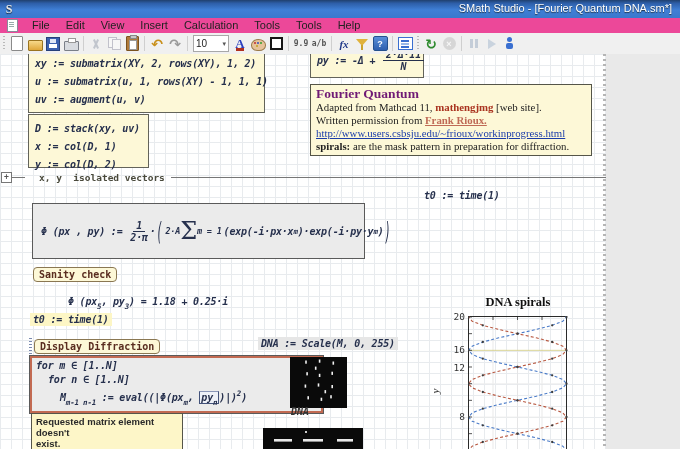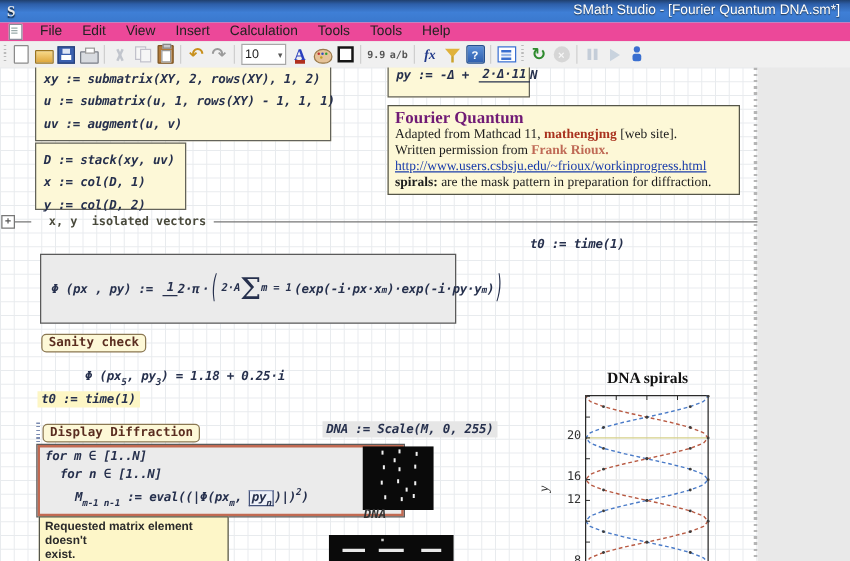--- a/index.html
+++ b/index.html
@@ -81,21 +81,21 @@
   .page-edge{position:absolute;left:603px;top:0;width:3px;height:395px;
     background:repeating-linear-gradient(#b5b5b5 0 2px,transparent 2px 5px);}
   .outside{position:absolute;left:606px;top:0;width:74px;height:395px;background:#e9e9e9;}
 
   .m,.mline{font:700 10px "DejaVu Sans Mono",monospace;font-style:italic;color:#26304d;letter-spacing:-.2px;white-space:pre;}
   .mline{height:18px;line-height:18px;}
   .mbox{position:absolute;background:#fdf8d7;border:1px solid #63635a;padding:5px 6px 3px 6px;box-sizing:border-box;}
   .graybox{position:absolute;background:#ebebeb;border:1px solid #5a5a5a;box-sizing:border-box;}
   .sub{font-size:7.5px;vertical-align:-4px;}
   .sup{font-size:7.5px;vertical-align:5px;}
-  .frac{display:inline-flex;flex-direction:row;align-items:center;vertical-align:middle;line-height:11px;margin:0 2px;}
+  .frac{display:inline-flex;flex-direction:column;align-items:center;vertical-align:middle;line-height:11px;margin:0 2px;}
   .frac .num{border-bottom:1px solid #26304d;padding:0 3px;}
   .sum{display:inline-flex;flex-direction:row;align-items:center;line-height:9px;margin:4px 2px;font-size:8.5px;}
   .sum .sigma{font:400 24px "DejaVu Serif",serif;font-style:normal;line-height:24px;color:#26304d;}
   .tall{display:inline-block;transform:scaleY(2.5);font-weight:400;margin:0 1px;}
   .taglabel{position:absolute;background:#fdf8d7;border:1px solid #8a7752;border-radius:4px;padding:1px 5px;
     font:700 10px "DejaVu Sans Mono",monospace;color:#5a2d20;white-space:pre;}
   .hl-yellow{background:#fdf6c5;padding:1px 3px;}
   .hl-gray{background:#e6e6e6;padding:1px 3px;}
   .sel-box{border:1px solid #43527a;border-top-color:#8a96b8;padding:0 1px;background:#eef1f8;}
 
@@ -104,36 +104,36 @@
     color:#555;line-height:8px;text-align:center;margin-left:1px;}
   .sec-dash{width:13px;height:1px;background:#777;}
   .sec-label{font:700 9.5px "DejaVu Sans Mono",monospace;color:#4a4a3c;margin:0 6px 0 14px;white-space:pre;}
   .sec-line{flex:1;height:1px;background:#777;}
 
   .fqbox{position:absolute;left:310px;top:30px;width:282px;height:72px;background:#fdf8d7;border:1px solid #555548;
     box-sizing:border-box;padding:1px 5px;font:10.8px "Liberation Serif",serif;color:#1d1d1d;}
   .fq-title{font:700 13.5px "Liberation Serif",serif;color:#701a75;line-height:15px;}
   .fq-line{line-height:13px;white-space:nowrap;}
   .fq-red{font-weight:700;color:#a9321e;}
-  .fq-salmon{font-weight:700;color:#bf6a56;}
+  .fq-salmon{font-weight:700;color:#bf6a56;text-decoration:underline;}
   .fq-link{color:#1a3caa;text-decoration:underline;}
   .fq-bold{font-weight:700;}
 
   .forblock{position:absolute;left:30px;top:302px;width:293px;height:57px;background:#ebebeb;
     border:2px solid #c26a52;outline:1px solid #5a5a5a;box-sizing:border-box;padding:1px 4px;}
   .forblock .mline{height:14px;line-height:14px;}
   .ind{padding-left:12px;} .ind2{padding-left:24px;height:22px;line-height:22px;}
 
   .errortip{position:absolute;left:31px;top:359px;width:152px;background:#fdf6c8;border:1px solid #55554a;
     box-sizing:border-box;padding:2px 4px;font:700 9.5px "Liberation Sans",sans-serif;color:#2a2a2a;line-height:11px;}
 
   .chart-title{position:absolute;left:462px;top:241px;width:112px;text-align:center;
     font:700 12.5px "Liberation Serif",serif;color:#111;}
   .ylab{position:absolute;left:433px;top:331px;font:italic 11px "Liberation Serif",serif;color:#333;transform:rotate(-90deg);}
-  .tickl{position:absolute;width:20px;text-align:right;font:9.5px "DejaVu Sans Mono",monospace;color:#333;margin-top:32px;}
+  .tickl{position:absolute;width:20px;text-align:right;font:9.5px "DejaVu Sans Mono",monospace;color:#333;}
   .dna-caption{position:absolute;left:291px;top:352px;font:italic 700 10px "DejaVu Sans Mono",monospace;color:#333;}
   .dotline{position:absolute;left:29px;top:284px;width:3px;height:18px;
     background:repeating-linear-gradient(#7a8ab0 0 1px,transparent 1px 3px);}
   svg{display:block;}
 </style>
 </head>
 <body>
 
 <div class="app">
 

